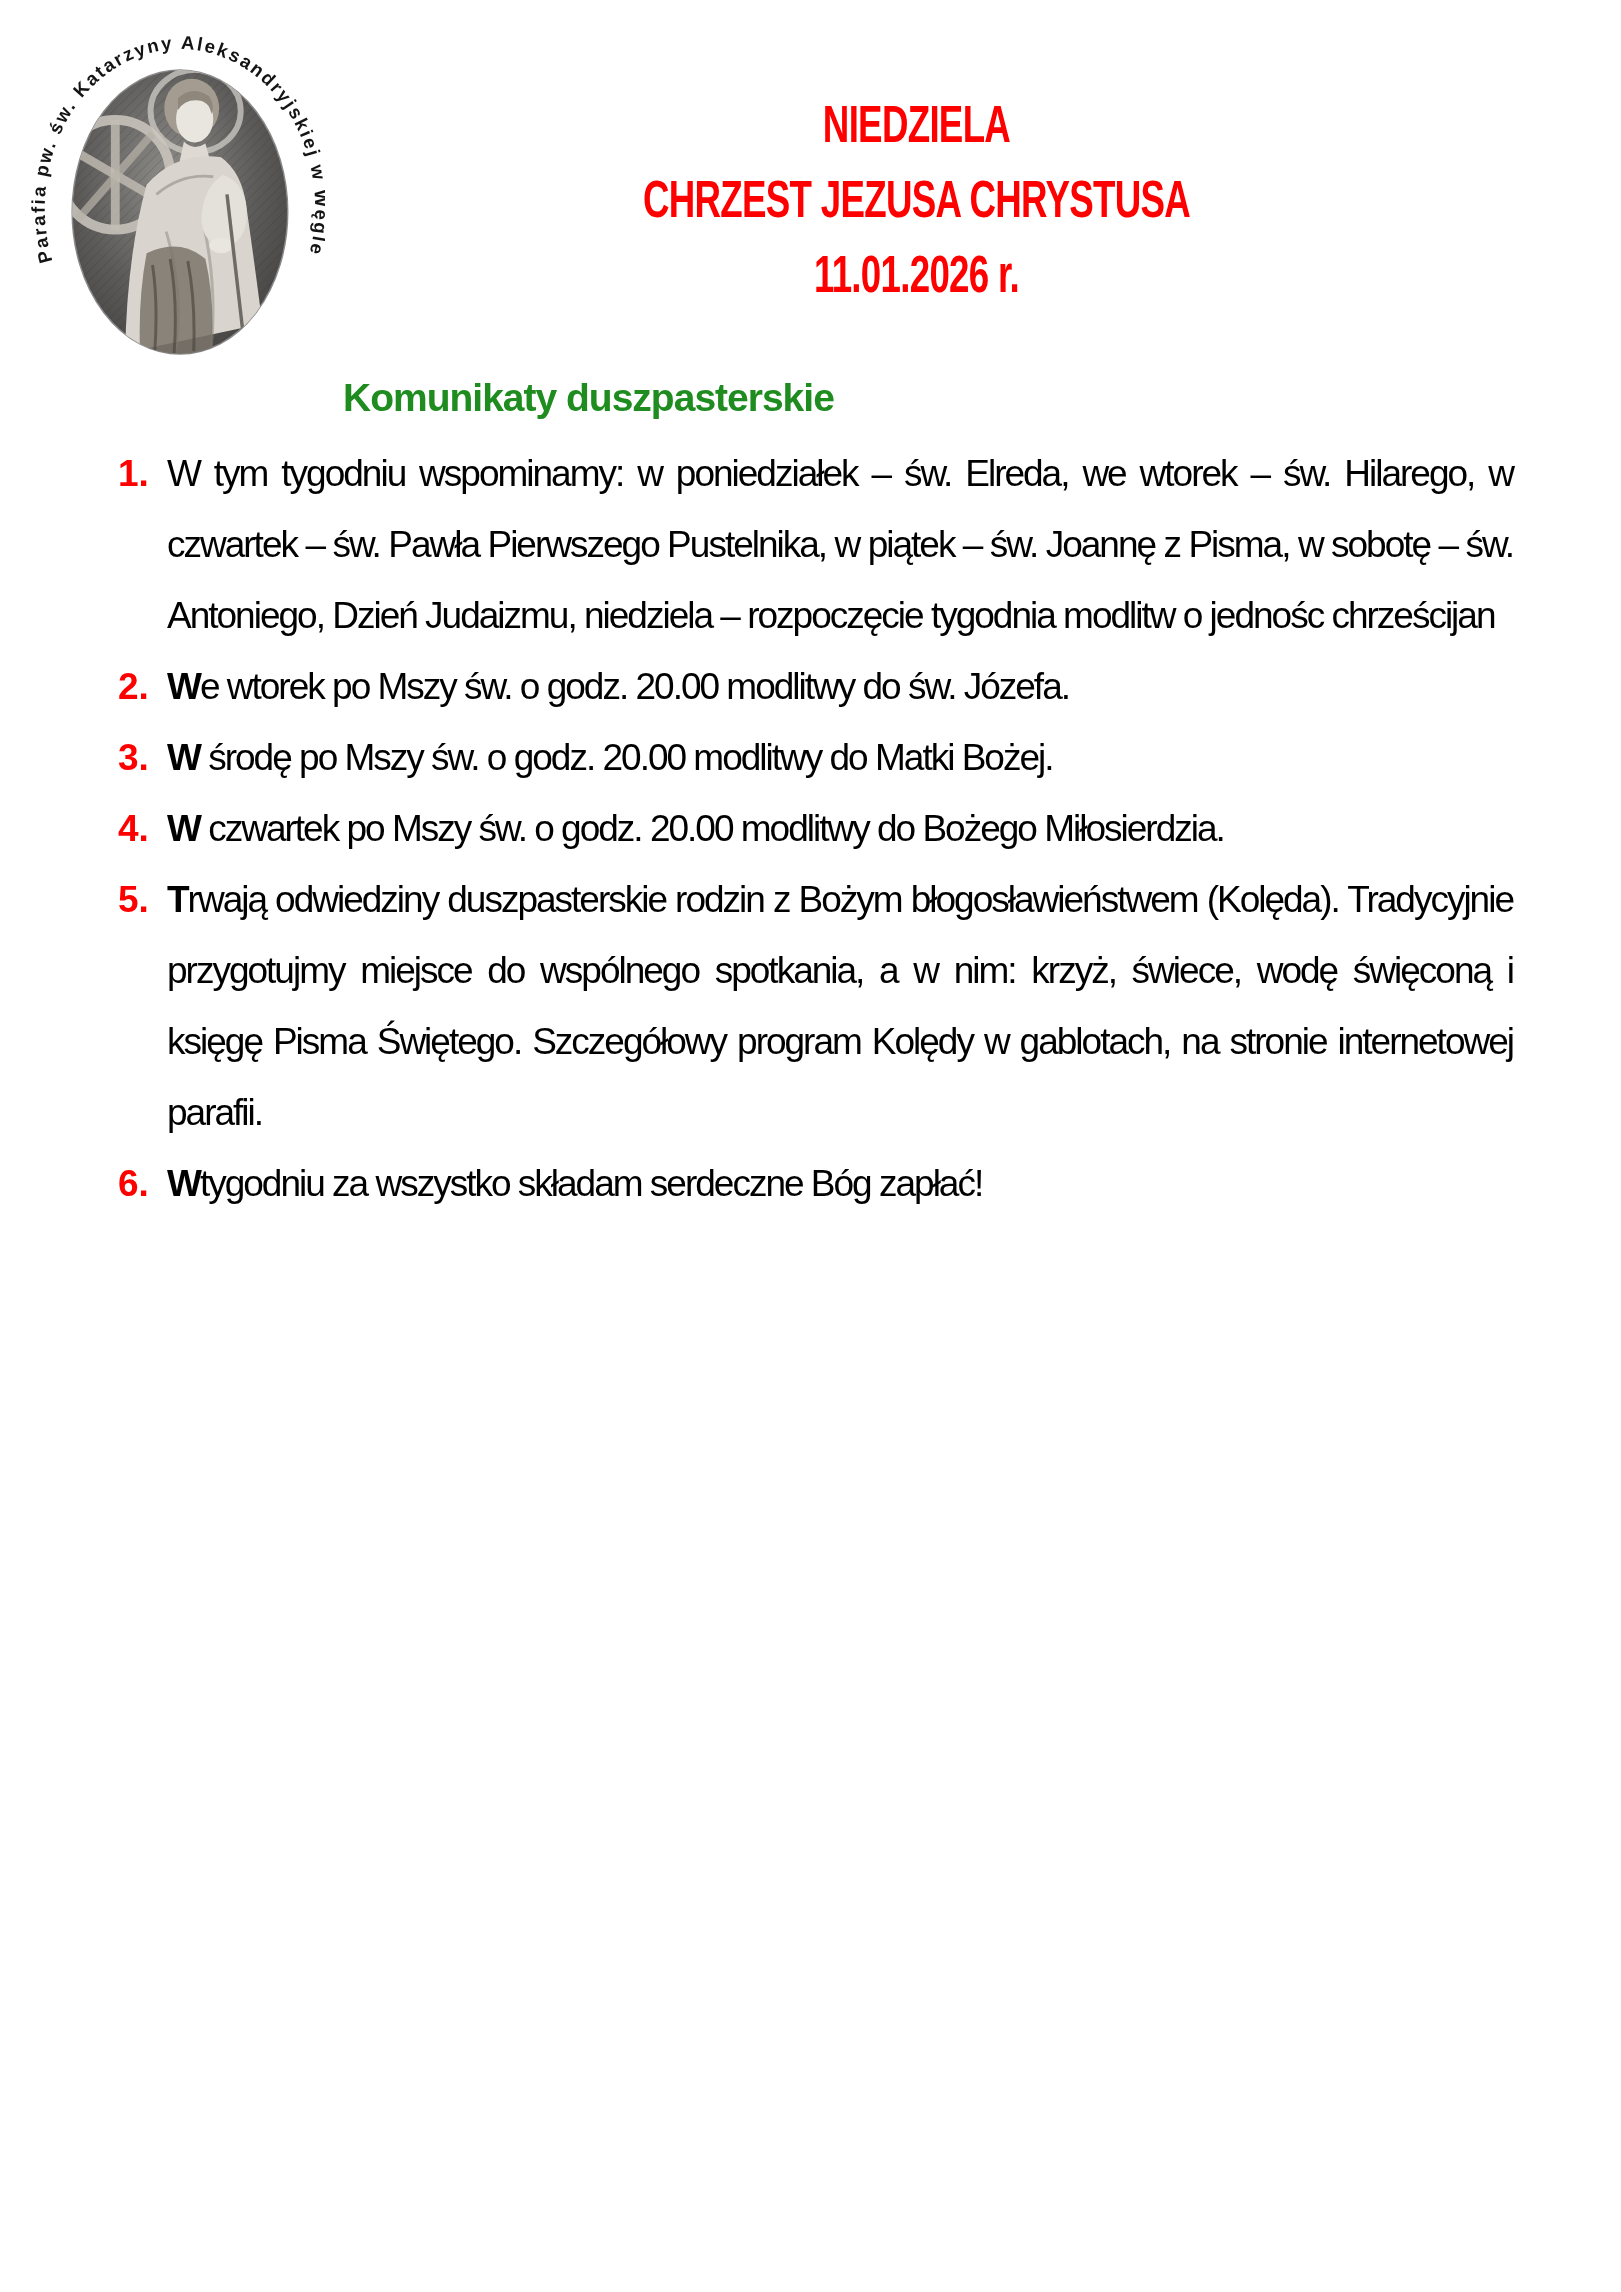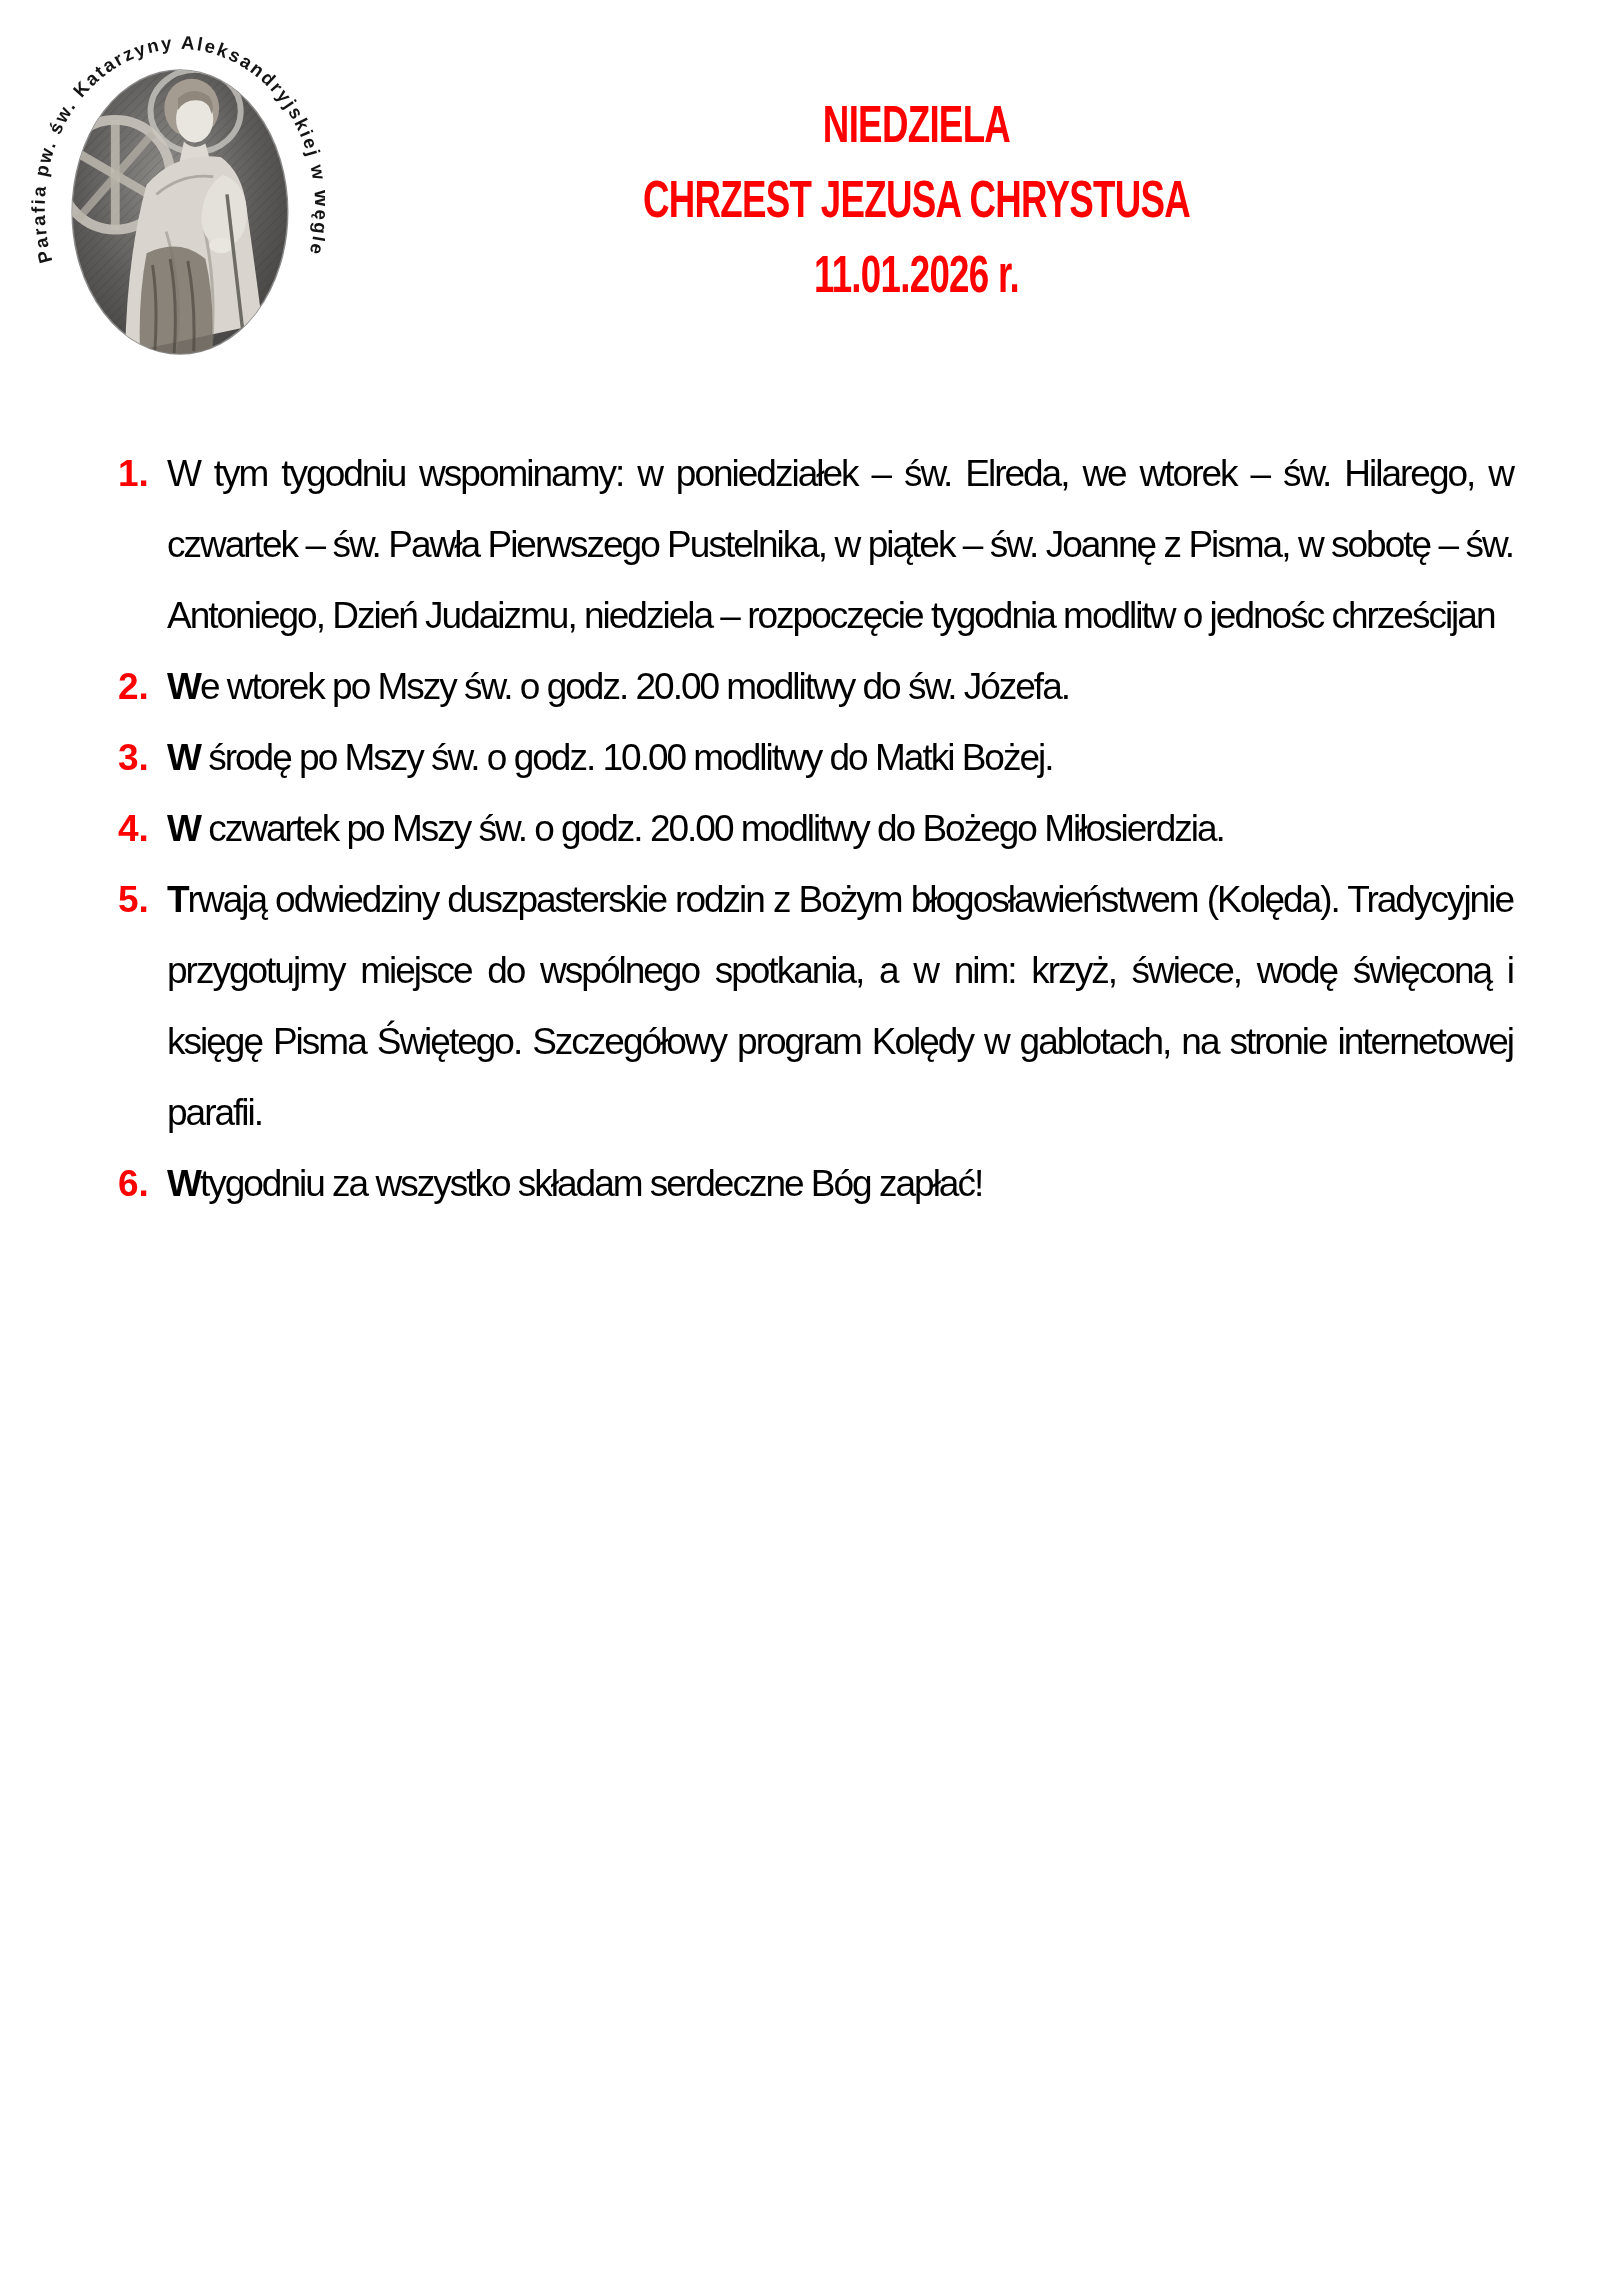--- a/index.html
+++ b/index.html
@@ -113,33 +113,34 @@
       </text>
     </svg>
   </div>
 
   <div class="doc-title">
     <div>NIEDZIELA</div>
     <div>CHRZEST JEZUSA CHRYSTUSA</div>
     <div>11.01.2026 r.</div>
   </div>
 
+  <div class="section-title">Komunikaty duszpasterskie</div>
 
   <div class="ann-list">
 
     <div class="ann-item">
       <span class="num">1.</span><span class="lead"></span><span>W tym tygodniu wspominamy: w poniedziałek – św. Elreda, we wtorek – św. Hilarego, w czwartek – św. Pawła Pierwszego Pustelnika, w piątek – św. Joannę z Pisma, w sobotę – św. Antoniego, Dzień Judaizmu, niedziela – rozpoczęcie tygodnia modlitw o jednośc chrześcijan</span>
     </div>
 
     <div class="ann-item">
       <span class="num">2.</span><span class="lead">W</span><span>e wtorek po Mszy św. o godz. 20.00 modlitwy do św. Józefa.</span>
     </div>
 
     <div class="ann-item">
-      <span class="num">3.</span><span class="lead">W</span><span> środę po Mszy św. o godz. 10.00 modlitwy do Matki Bożej.</span>
+      <span class="num">3.</span><span class="lead">W</span><span> środę po Mszy św. o godz. 20.00 modlitwy do Matki Bożej.</span>
     </div>
 
     <div class="ann-item">
       <span class="num">4.</span><span class="lead">W</span><span> czwartek po Mszy św. o godz. 20.00 modlitwy do Bożego Miłosierdzia.</span>
     </div>
 
     <div class="ann-item">
       <span class="num">5.</span><span class="lead">T</span><span>rwają odwiedziny duszpasterskie rodzin z Bożym błogosławieństwem (Kolęda). Tradycyjnie przygotujmy miejsce do wspólnego spotkania, a w nim: krzyż, świece, wodę święconą i księgę Pisma Świętego. Szczegółowy program Kolędy w gablotach, na stronie internetowej parafii.</span>
     </div>
 

